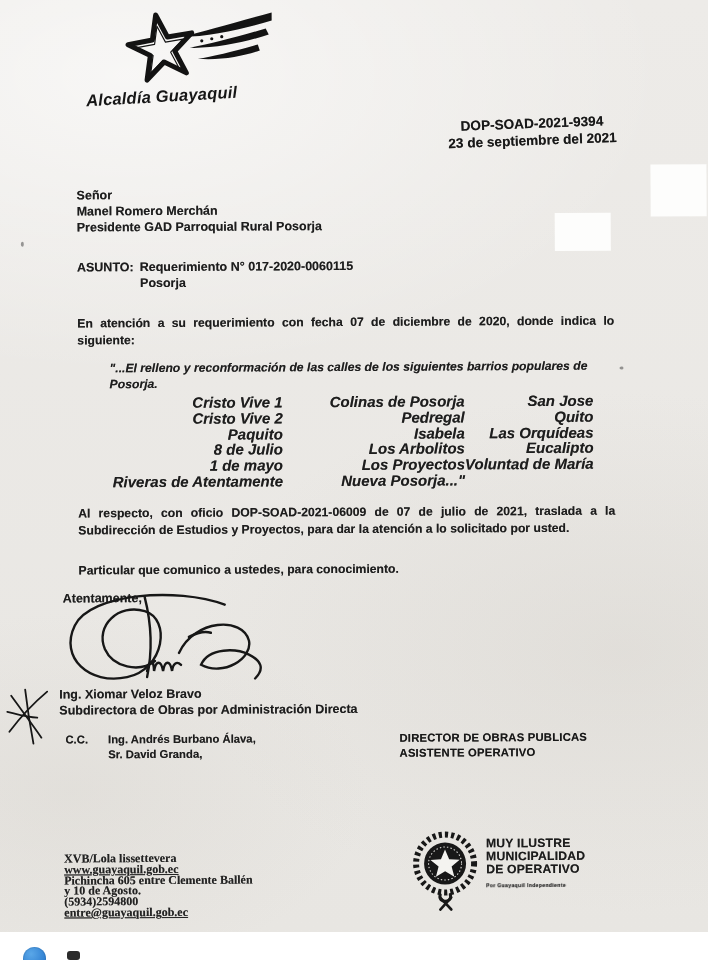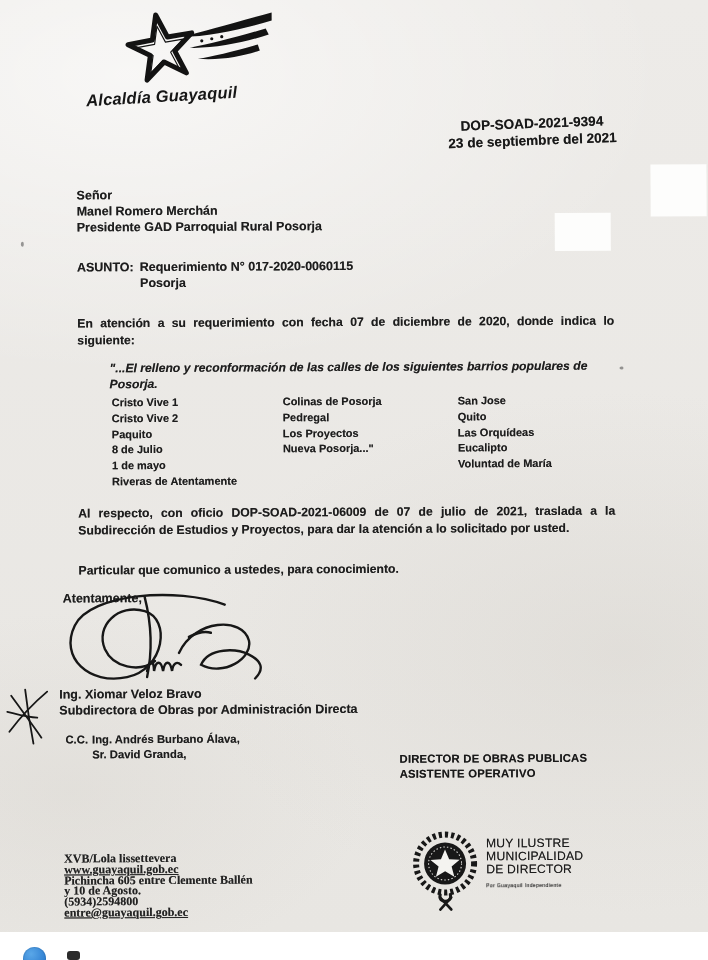--- a/index.html
+++ b/index.html
@@ -31,41 +31,41 @@
   .ref-block{position:absolute;left:414px;top:116px;width:240px;text-align:center;transform:rotate(-1.8deg);font-weight:700;font-size:13.6px;line-height:17px;color:#181818;text-shadow:0 0 .6px rgba(25,25,25,.6);}
 
   .recipient{left:78px;top:186px;}
   .subject{left:78px;top:258px;}
   .subject .wrap{display:flex;gap:6px;}
   .subject .l2{padding-left:63px;}
 
   .para1{left:78px;top:314px;width:537px;}
   .quote{left:110px;top:359px;width:478px;font-size:12.2px;line-height:16px;}
   .cols{position:absolute;left:112px;top:394px;width:560px;display:flex;}
-  .col{font-size:11px;line-height:15.8px;font-weight:700;color:#1d1d1d;text-shadow:0 0 .6px rgba(25,25,25,.55);}
+  .col{font-size:15px;line-height:15.8px;font-weight:700;font-style:italic;color:#1d1d1d;text-shadow:0 0 .6px rgba(25,25,25,.55);text-align:right;}
   .col1{width:171px;}
-  .col2{width:175px;}
+  .col2{width:175px;margin-left:7px;}
 
   .para2{left:78px;top:504px;width:537px;}
   .para3{left:78px;top:561px;}
   .farewell{left:62px;top:589px;}
 
   .sig-svg{position:absolute;left:46px;top:590px;}
   .paraph-svg{position:absolute;left:2px;top:686px;}
   .signer-name{left:58px;top:685px;text-align:right;}
   .signer-title{left:58px;top:701px;}
 
-  .cc{position:absolute;left:64px;top:731px;display:flex;gap:4px;font-size:11.3px;line-height:14.5px;font-weight:700;color:#1d1d1d;text-shadow:0 0 .6px rgba(25,25,25,.55);}
-  .cc-right{position:absolute;left:398px;top:731px;font-size:11.3px;line-height:14.5px;font-weight:700;letter-spacing:.2px;color:#181818;text-shadow:0 0 .6px rgba(25,25,25,.6);margin-top:21px;}
+  .cc{position:absolute;left:64px;top:731px;display:flex;gap:20px;font-size:11.3px;line-height:14.5px;font-weight:700;color:#1d1d1d;text-shadow:0 0 .6px rgba(25,25,25,.55);}
+  .cc-right{position:absolute;left:398px;top:731px;font-size:11.3px;line-height:14.5px;font-weight:700;letter-spacing:.2px;color:#181818;text-shadow:0 0 .6px rgba(25,25,25,.6);}
 
   .footer-left{position:absolute;left:62px;top:813px;font-family:"Liberation Serif",serif;font-weight:700;font-size:12px;line-height:10.8px;color:#232323;text-shadow:0 0 .5px rgba(30,30,30,.5);margin-top:39px;}
   .footer-left a{color:#232323;}
   .seal-block{position:absolute;left:408px;top:826px;width:230px;height:95px;}
   .seal-svg{position:absolute;left:0;top:2px;}
-  .seal-text{position:absolute;left:76px;top:12px;font-size:12.2px;line-height:13.2px;font-weight:400;letter-spacing:.2px;color:#1c1c1c;text-shadow:0 0 .6px rgba(25,25,25,.6);}
+  .seal-text{position:absolute;left:76px;top:12px;font-size:12.2px;line-height:13.2px;font-weight:700;letter-spacing:.2px;color:#1c1c1c;text-shadow:0 0 .6px rgba(25,25,25,.6);}
   .seal-tagline{font-size:5px;letter-spacing:.4px;margin-top:2px;color:#2a2a2a;filter:blur(.3px);}
 
   .bottom-strip{position:absolute;left:0;top:932px;width:708px;height:28px;background:#fff;}
   .social-icon{position:absolute;left:23px;top:947px;width:23px;height:23px;border-radius:50%;
     background:radial-gradient(circle at 35% 30%, #5aa7e8, #2f7fd1 70%);box-shadow:inset 0 0 0 1px rgba(0,0,0,.08);}
   .social-text-stub{position:absolute;left:67px;top:951px;width:13px;height:9px;border-radius:3px;background:#2b2b2b;}
 </style>
 </head>
 <body>
 
@@ -122,20 +122,22 @@
           <div>Cristo Vive 1</div>
           <div>Cristo Vive 2</div>
           <div>Paquito</div>
           <div>8 de Julio</div>
           <div>1 de mayo</div>
           <div>Riveras de Atentamente</div>
         </div>
         <div class="col col2">
           <div>Colinas de Posorja</div>
           <div>Pedregal</div>
+          <div>Isabela</div>
+          <div>Los Arbolitos</div>
           <div>Los Proyectos</div>
           <div>Nueva Posorja..."</div>
         </div>
         <div class="col col3">
           <div>San Jose</div>
           <div>Quito</div>
           <div>Las Orquídeas</div>
           <div>Eucalipto</div>
           <div>Voluntad de María</div>
         </div>
@@ -194,21 +196,21 @@
           <circle cx="35" cy="36" r="29" fill="none" stroke="#181818" stroke-width="6" stroke-dasharray="3.2 3"></circle>
           <circle cx="35" cy="36" r="21" fill="#181818"></circle>
           <circle cx="35" cy="36" r="16.5" fill="none" stroke="#f2f1ee" stroke-width="1" stroke-dasharray="1.4 2.2"></circle>
           <path d="M35,22 L39.1,31.7 L49.6,32.3 L41.5,39 L44.2,49.2 L35,43.6 L25.8,49.2 L28.5,39 L20.4,32.3 L30.9,31.7 Z" fill="#f4f3f0"></path>
           <path d="M30,67 C27,76 43,76 40,67" fill="none" stroke="#181818" stroke-width="3" stroke-linecap="round"></path>
           <path d="M30,70 L41,82 M41,70 L30,82" stroke="#181818" stroke-width="2.6" stroke-linecap="round"></path>
         </svg>
         <div class="seal-text">
           <div>MUY ILUSTRE</div>
           <div>MUNICIPALIDAD</div>
-          <div>DE DIRECTOR</div>
+          <div>DE OPERATIVO</div>
           <div class="seal-tagline">Por Guayaquil Independiente</div>
         </div>
       </div>
 
       <div class="speck" style="left:22px;top:240px;width:3px;height:5px;"></div>
       <div class="speck" style="left:620px;top:368px;width:4px;height:3px;"></div>
     </div>
   </div>
 
   <div class="bottom-strip"></div>

